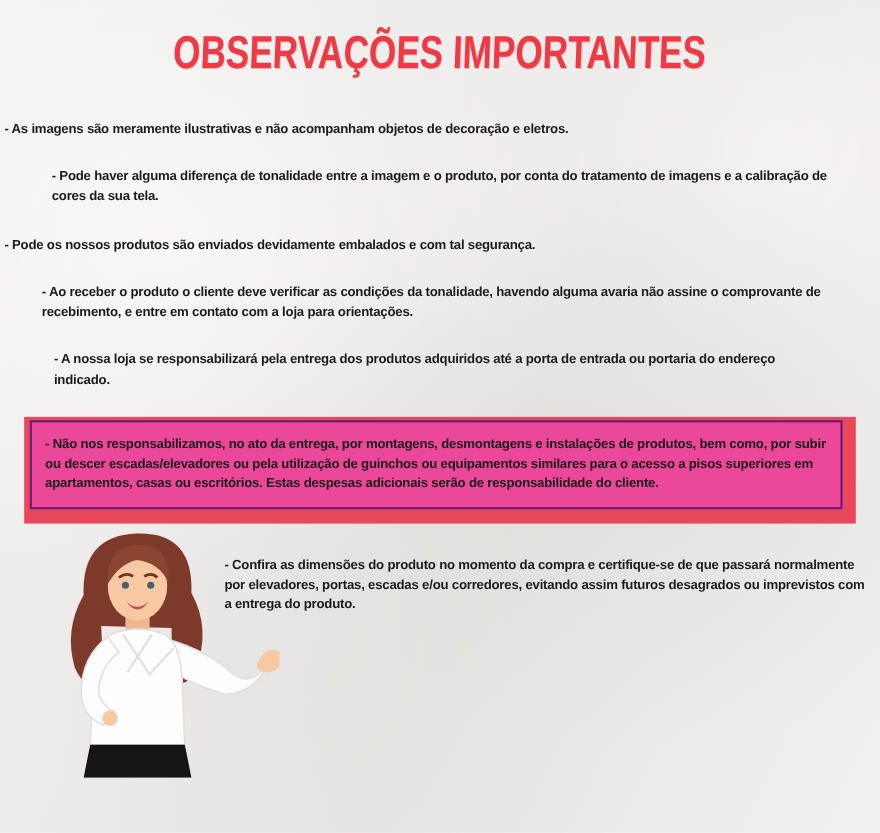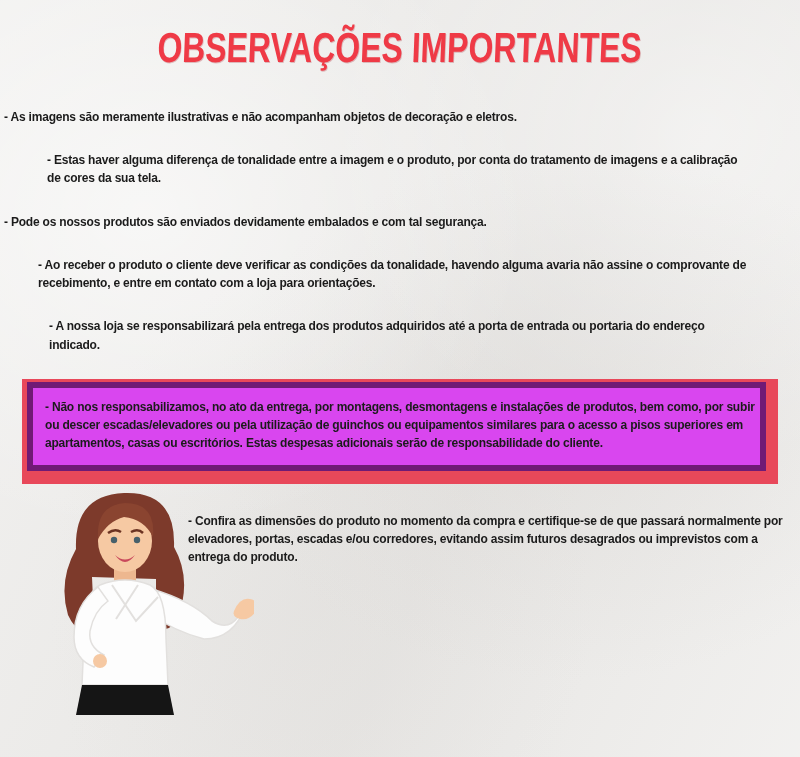--- a/index.html
+++ b/index.html
@@ -29,39 +29,39 @@
   .p3{width:792px;}
   .p4{width:724px;}
   .p5{width:702px;}
   .warning-box{
     width:756px;margin:14px auto 0;
     background:#e8485a;
     padding:3px 12px 13px 5px;
     box-sizing:border-box;
   }
   .warning-inner{
-    background:#d946ef;border:6px solid #701a75;
+    background:#ec4899;border:2px solid #701a75;
     padding:10px 12px 12px;box-sizing:border-box;
   }
   .warning-text{width:720px;margin:0 auto;}
   .bottom{position:relative;height:225px;margin-top:6px;}
-  .delivery{position:absolute;left:188px;right:12px;top:10px;}
+  .delivery{position:absolute;left:204px;right:12px;top:10px;}
   .promoter{position:absolute;left:16px;bottom:0;width:238px;height:226px;}
 </style>
 </head>
 <body>
 
 <div class="page">
 
   <div class="title-wrap">
     <div class="title">OBSERVAÇÕES IMPORTANTES</div>
   </div>
 
   <p class="notice p p1">- As imagens são meramente ilustrativas e não acompanham objetos de decoração e eletros.</p>
-  <p class="notice p p2">- Estas haver alguma diferença de tonalidade entre a imagem e o produto, por conta do tratamento de imagens e a calibração de cores da sua tela.</p>
+  <p class="notice p p2">- Pode haver alguma diferença de tonalidade entre a imagem e o produto, por conta do tratamento de imagens e a calibração de cores da sua tela.</p>
   <p class="notice p p3">- Pode os nossos produtos são enviados devidamente embalados e com tal segurança.</p>
   <p class="notice p p4">- Ao receber o produto o cliente deve verificar as condições da tonalidade, havendo alguma avaria não assine o comprovante de recebimento, e entre em contato com a loja para orientações.</p>
   <p class="notice p p5">- A nossa loja se responsabilizará pela entrega dos produtos adquiridos até a porta de entrada ou portaria do endereço indicado.</p>
 
   <div class="warning-box">
     <div class="warning-inner">
       <p class="notice warning-text" style="margin:0;">- Não nos responsabilizamos, no ato da entrega, por montagens, desmontagens e instalações de produtos, bem como, por subir ou descer escadas/elevadores ou pela utilização de guinchos ou equipamentos similares para o acesso a pisos superiores em apartamentos, casas ou escritórios. Estas despesas adicionais serão de responsabilidade do cliente.</p>
     </div>
   </div>
 

